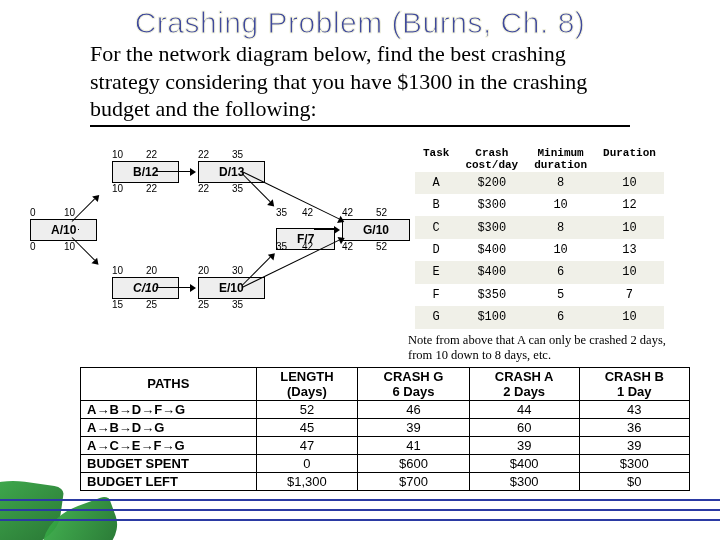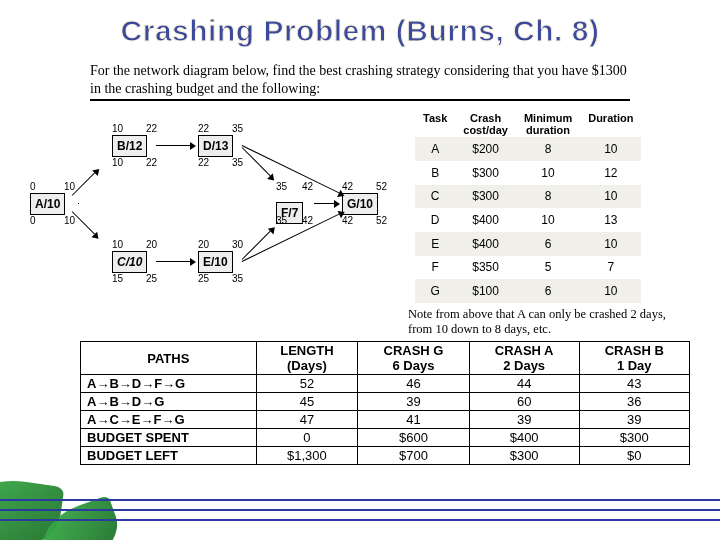--- a/index.html
+++ b/index.html
@@ -8,32 +8,32 @@
     width: 720px;
     height: 540px;
     background: #fff;
     font-family: "Times New Roman", serif;
     position: relative;
     overflow: hidden;
   }
   .title {
     font-family: Arial, sans-serif;
     font-size: 30px;
-    font-weight: 700;
+    font-weight: 400;
     color: #1e2a8a;
     -webkit-text-stroke: 1px #f5f5dc;
     text-align: center;
-    padding-top: 14px;
+    padding-top: 6px;
     letter-spacing: 0.5px;
     opacity: 0.85;
   }
   .intro {
-    font-size: 14px;
+    font-size: 22px;
     line-height: 1.25;
-    margin: 14px 90px 0 90px;
+    margin: 0 90px 0 90px;
   }
   .hr {
     height: 2px;
     background: #000;
     margin: 2px 90px 0 90px;
   }
   .mid {
     display: flex;
     margin: 10px 20px 0 20px;
     gap: 10px;
@@ -44,44 +44,45 @@
     position: relative;
     font-family: Arial, sans-serif;
   }
   .node {
     position: absolute;
     border: 1px solid #000;
     background: #eee;
     text-align: center;
     font-weight: bold;
     font-size: 12px;
-    padding: 3px 4px;
+    padding: 3px 20px;
     white-space: nowrap;
   }
   .nlabel {
     position: absolute;
     font-size: 10px;
     font-family: Arial, sans-serif;
   }
   .edge {
     position: absolute;
     background: #000;
   }
   .harrow::after {
     content: "";
     position: absolute;
     right: -6px; top: -3px;
     border-left: 6px solid #000;
     border-top: 4px solid transparent;
     border-bottom: 4px solid transparent;
   }
   .task-table {
-    font-family: Liberation Sans, sans-serif;
+    font-family: Liberation Mono, monospace;
     font-size: 12px;
     border-collapse: collapse;
+    margin-top: 9px;
   }
   .task-table th {
     font-size: 11px;
     padding: 1px 8px;
     text-align: center;
     vertical-align: top;
     line-height: 1.1;
   }
   .task-table td {
     padding: 0 8px;

